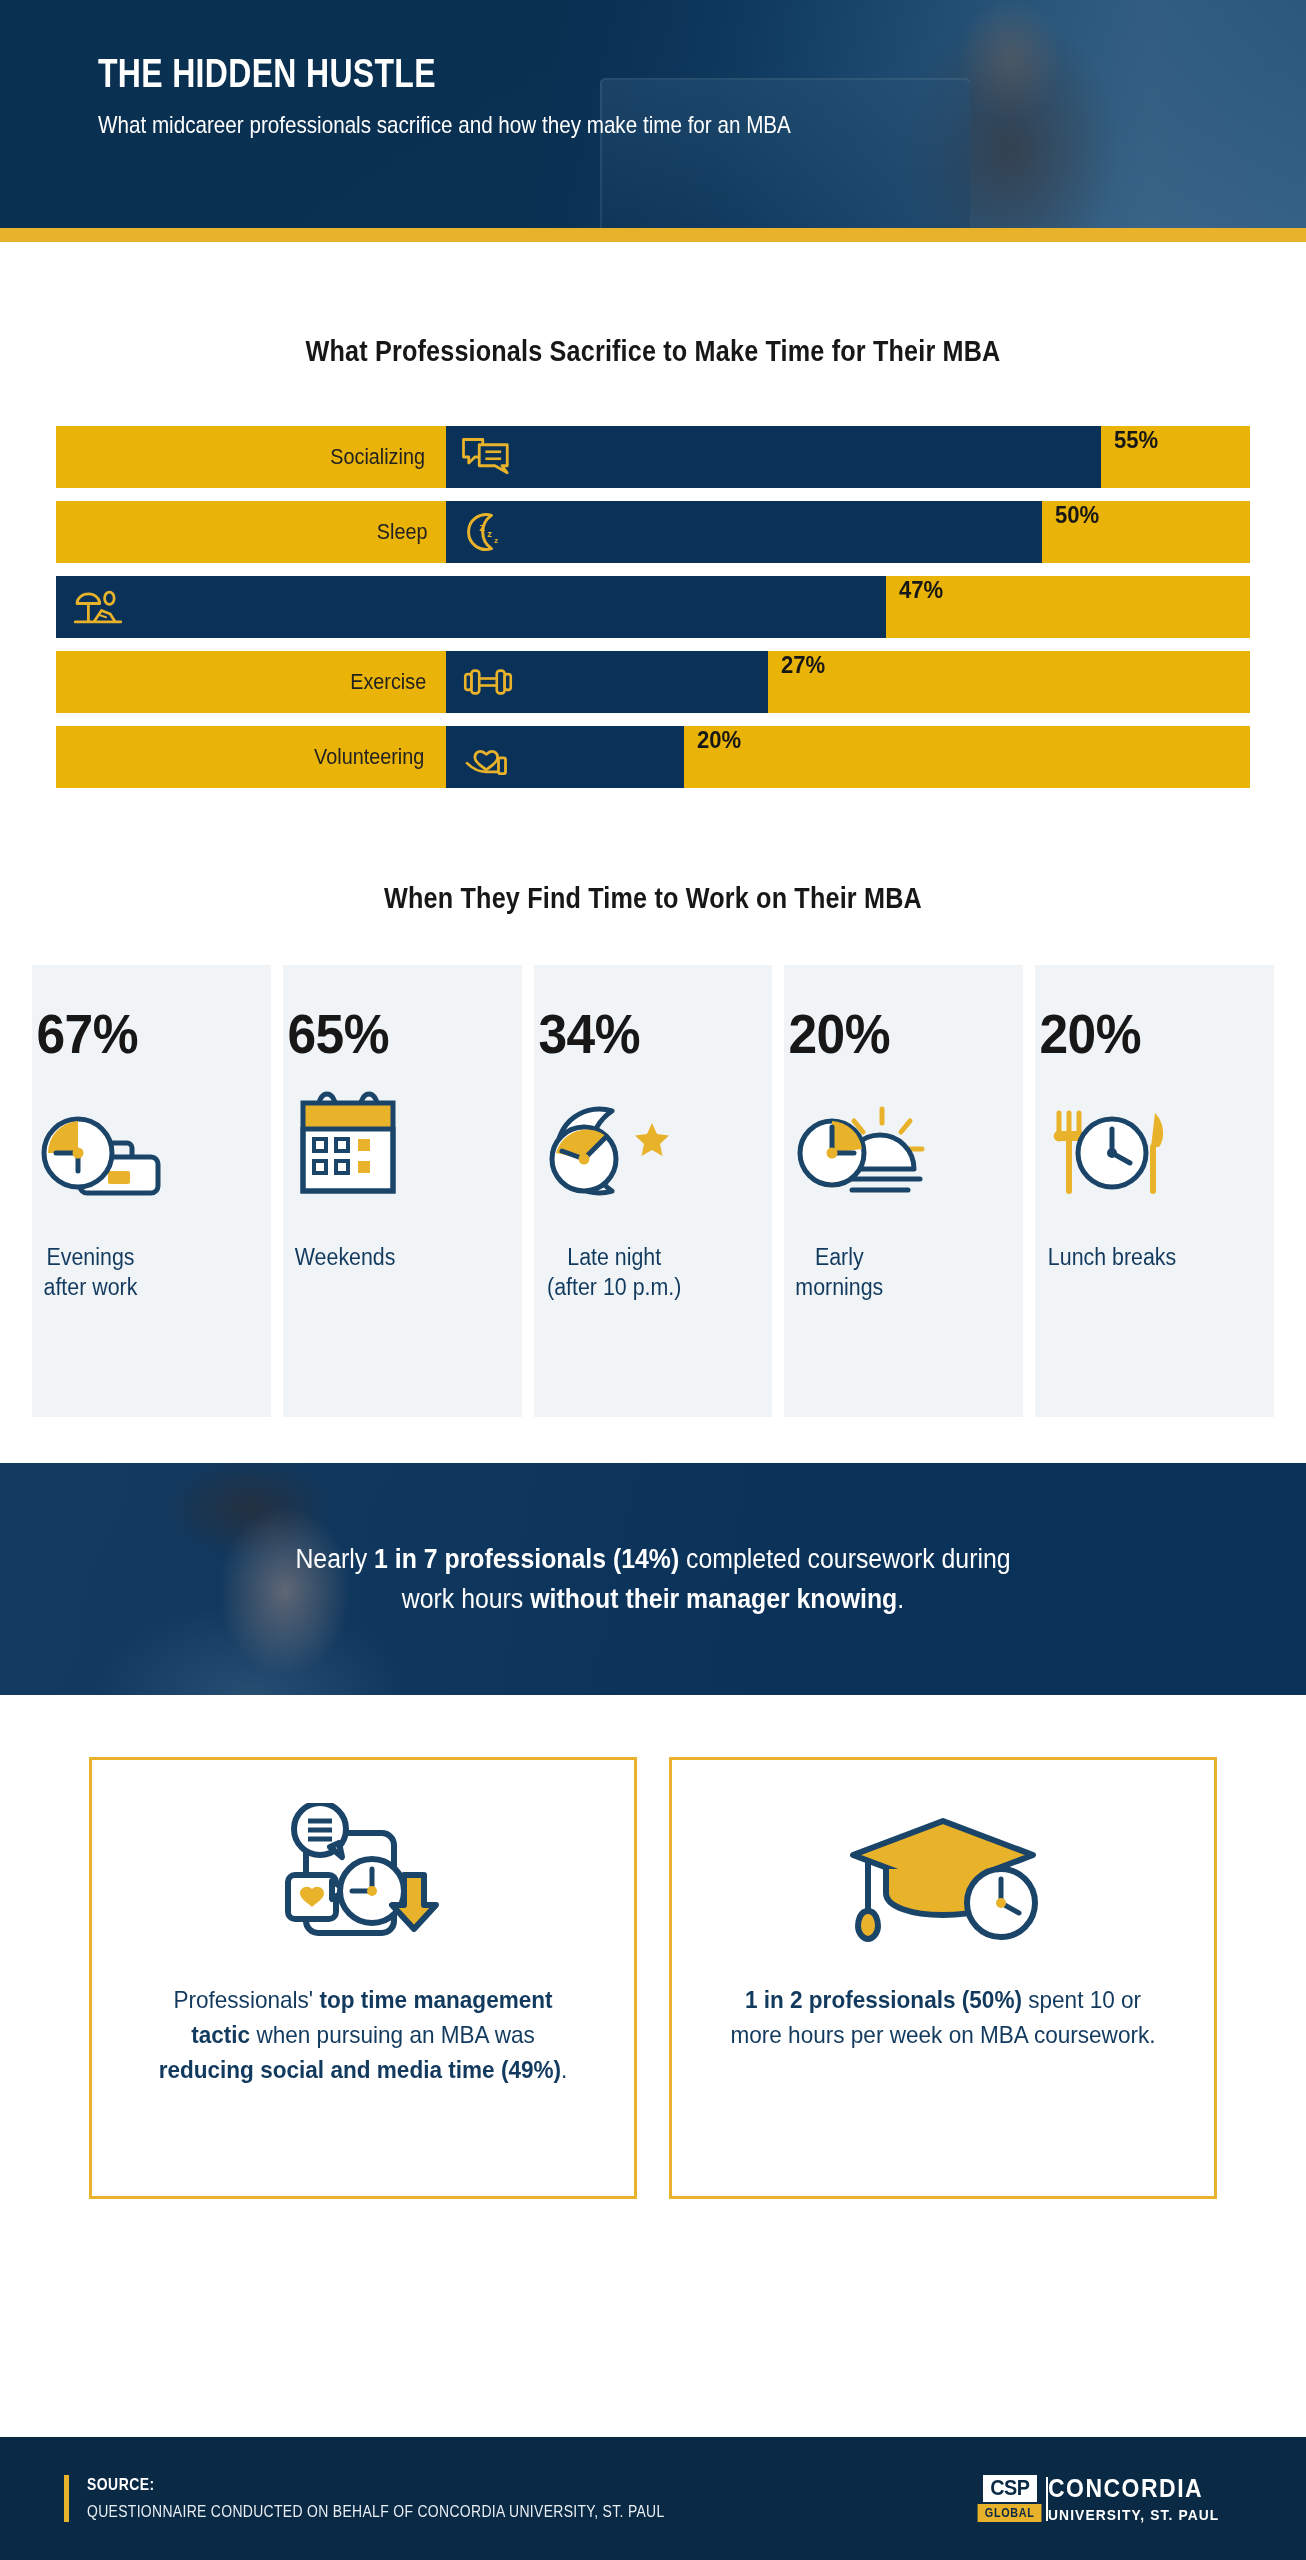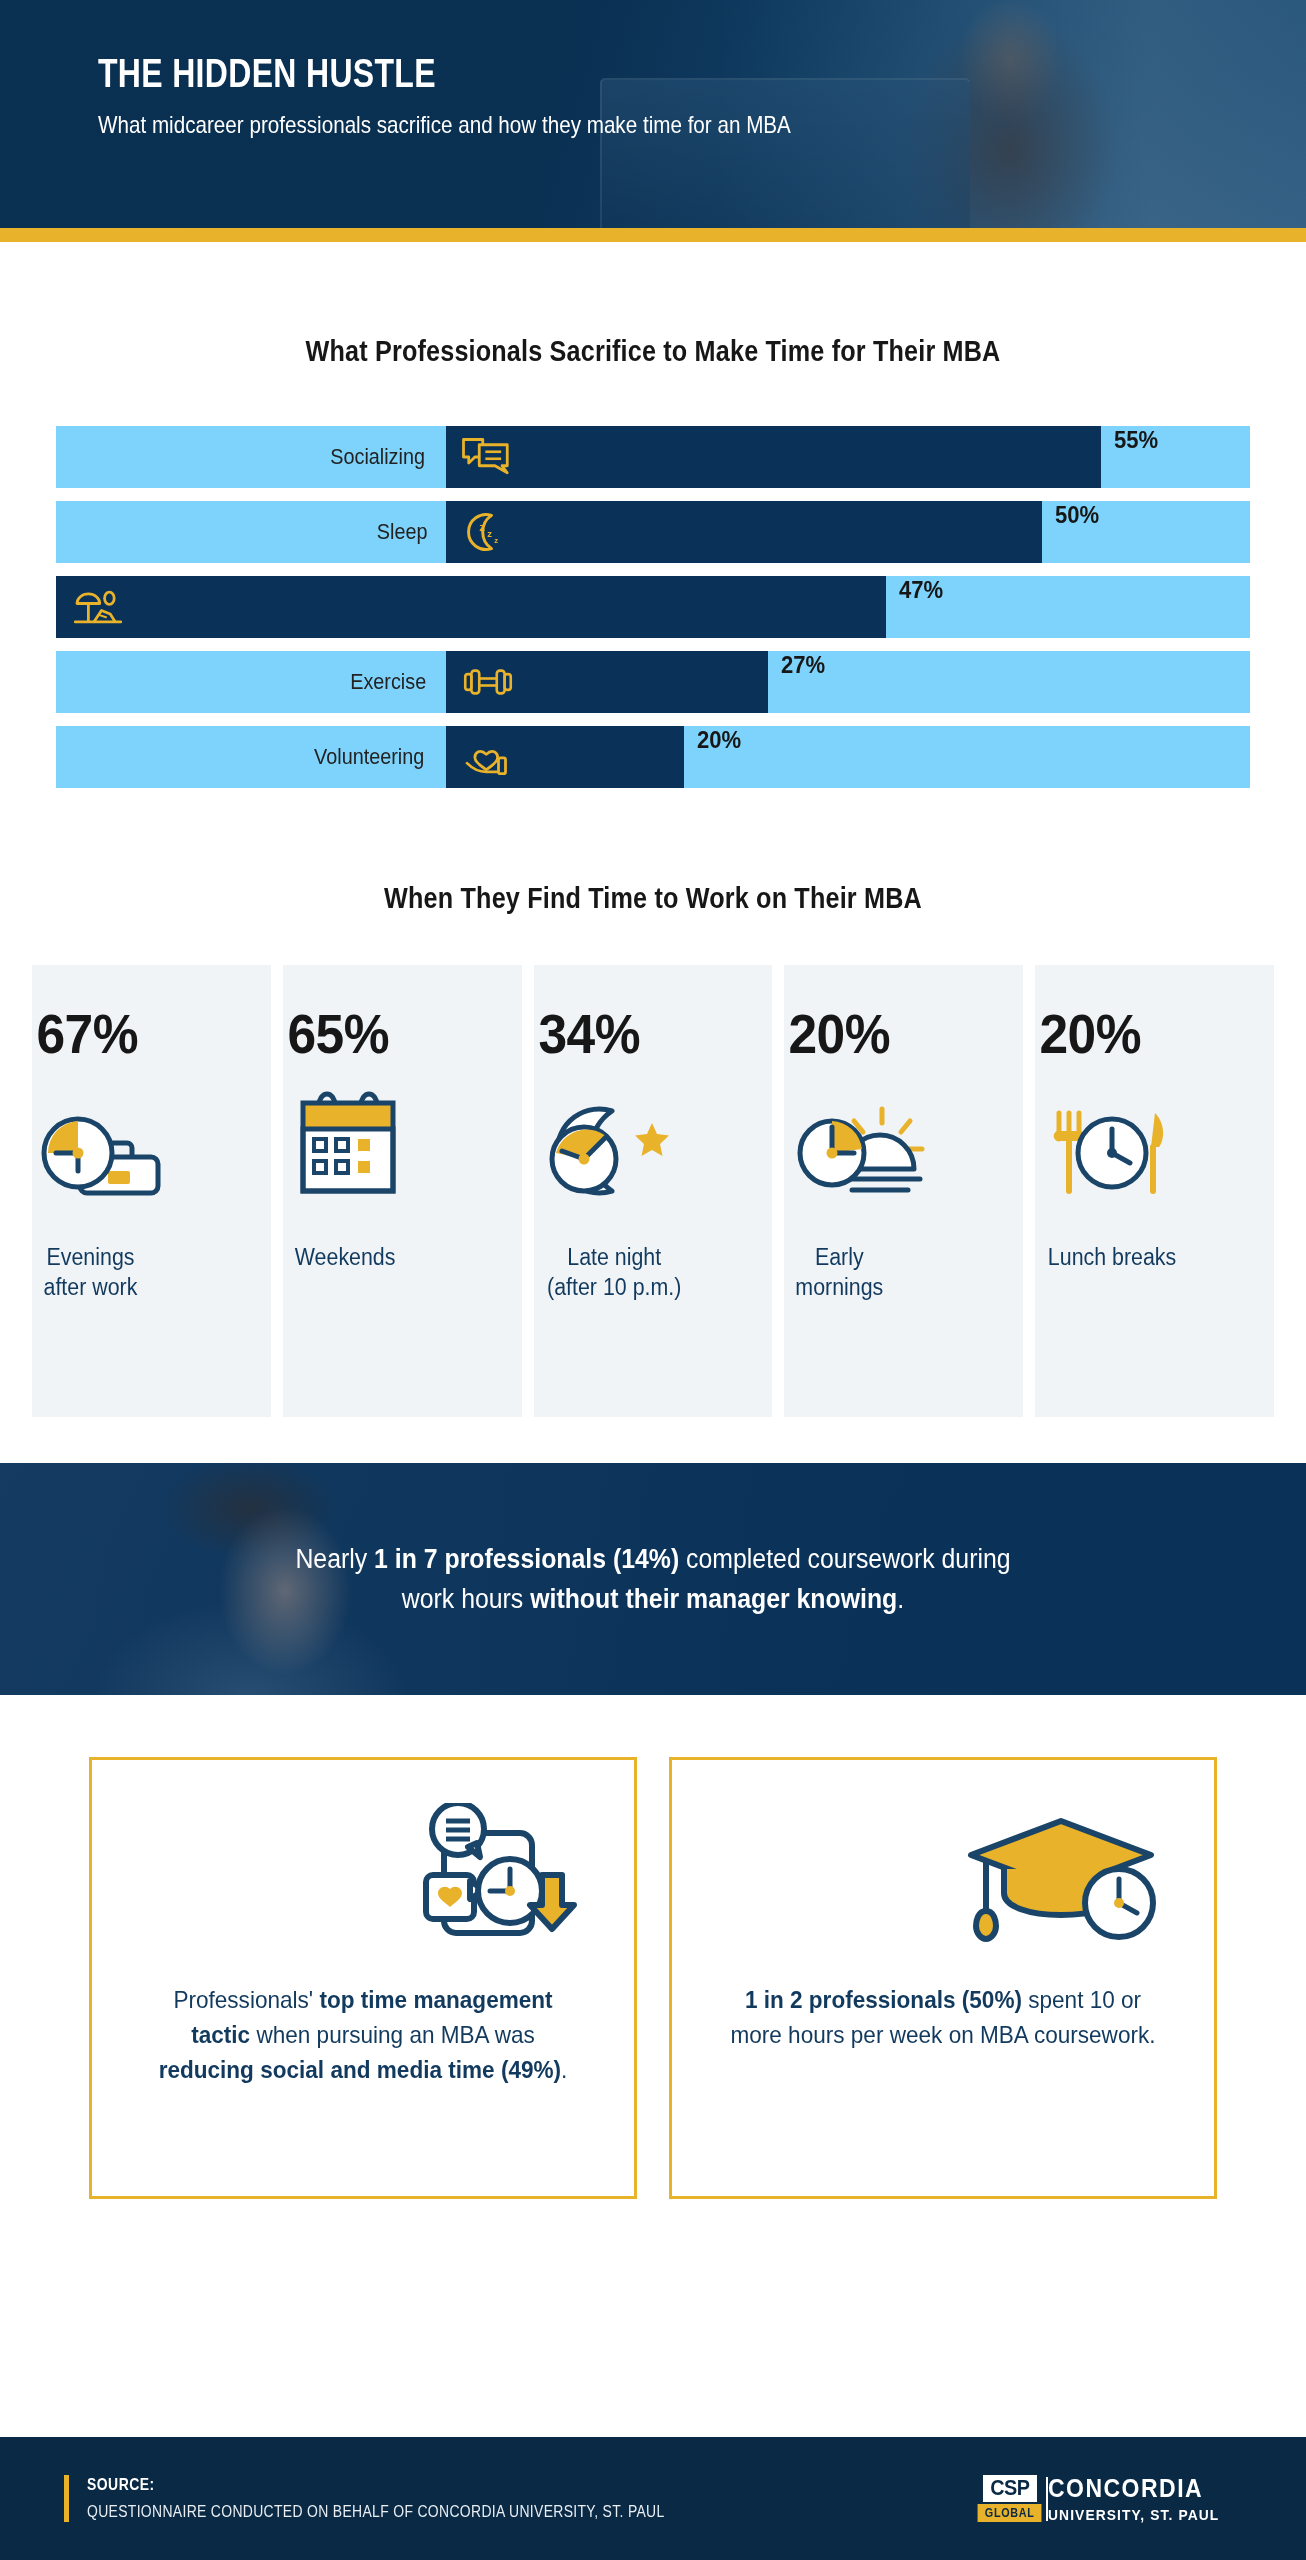--- a/index.html
+++ b/index.html
@@ -86,21 +86,21 @@
 
   
   .bars {
     margin: 0 auto;
     width: 1194px;
   }
   .bar-row {
     display: flex;
     align-items: stretch;
     height: 62px;
-    background: #7dd3fc;
+    background: #eab308;
     margin-bottom: 13px;
   }
   .bar-label {
     flex: 0 0 390px;
     display: flex;
     align-items: center;
     justify-content: flex-end;
     padding-right: 16px;
     color: #222222;
     font-size: 22px;
@@ -212,21 +212,21 @@
     width: 1128px;
     margin: 62px auto 0;
   }
   .box {
     flex: 1 1 0;
     border: 3px solid #e8b22b;
     background: #ffffff;
     height: 442px;
     display: flex;
     flex-direction: column;
-    align-items: flex-end;
+    align-items: center;
     padding: 38px 38px 30px;
   }
   .box-icon {
     height: 160px;
     display: flex;
     align-items: center;
     justify-content: center;
   }
   .box-text {
     margin-top: 24px;

